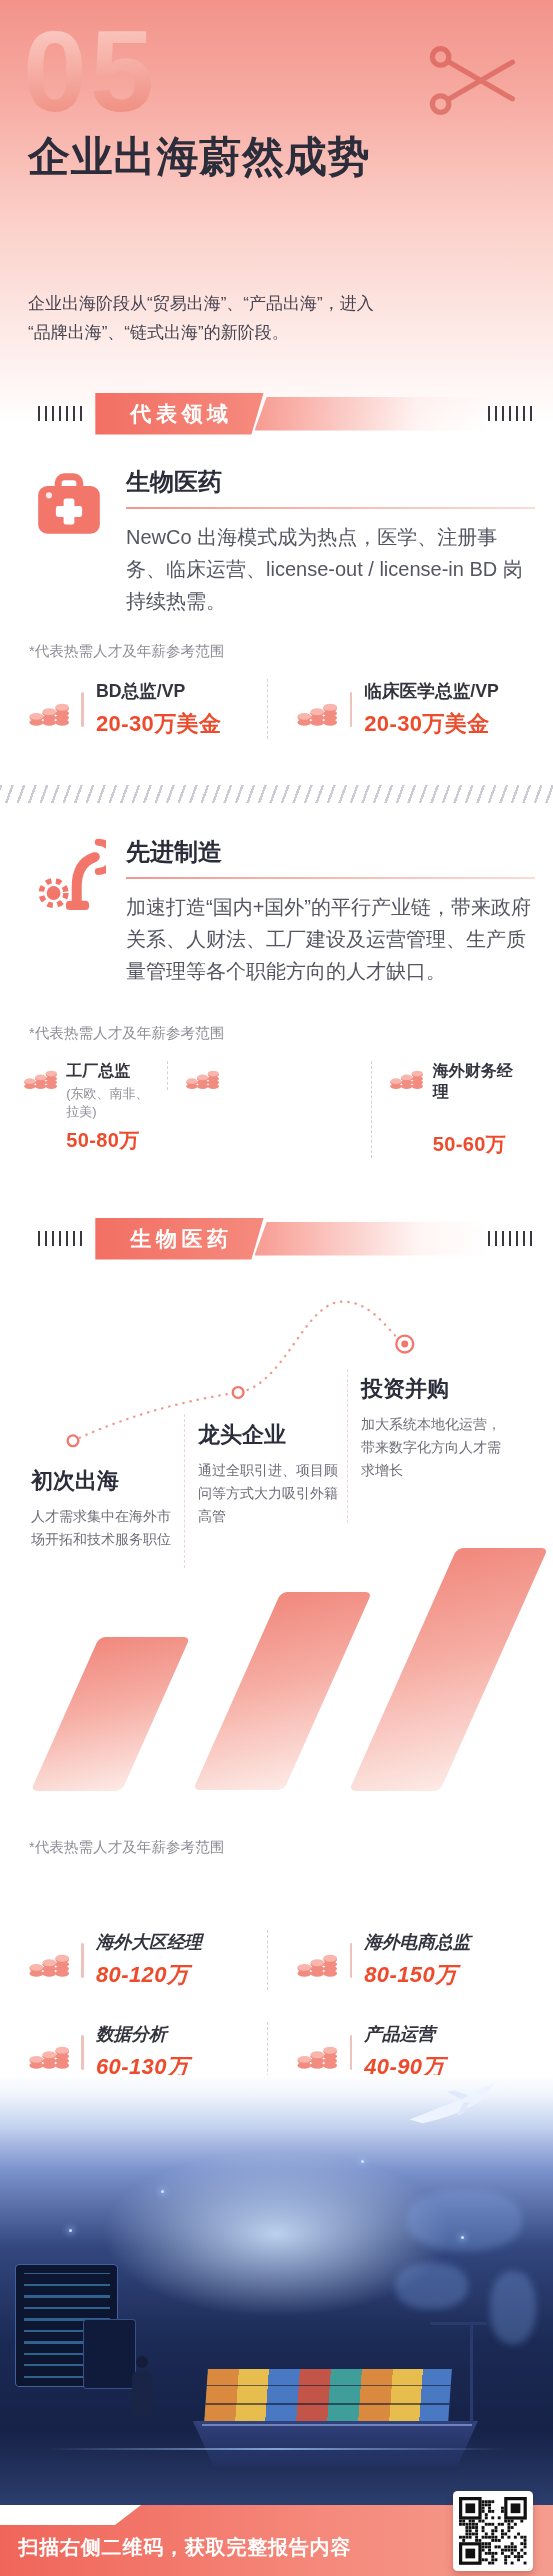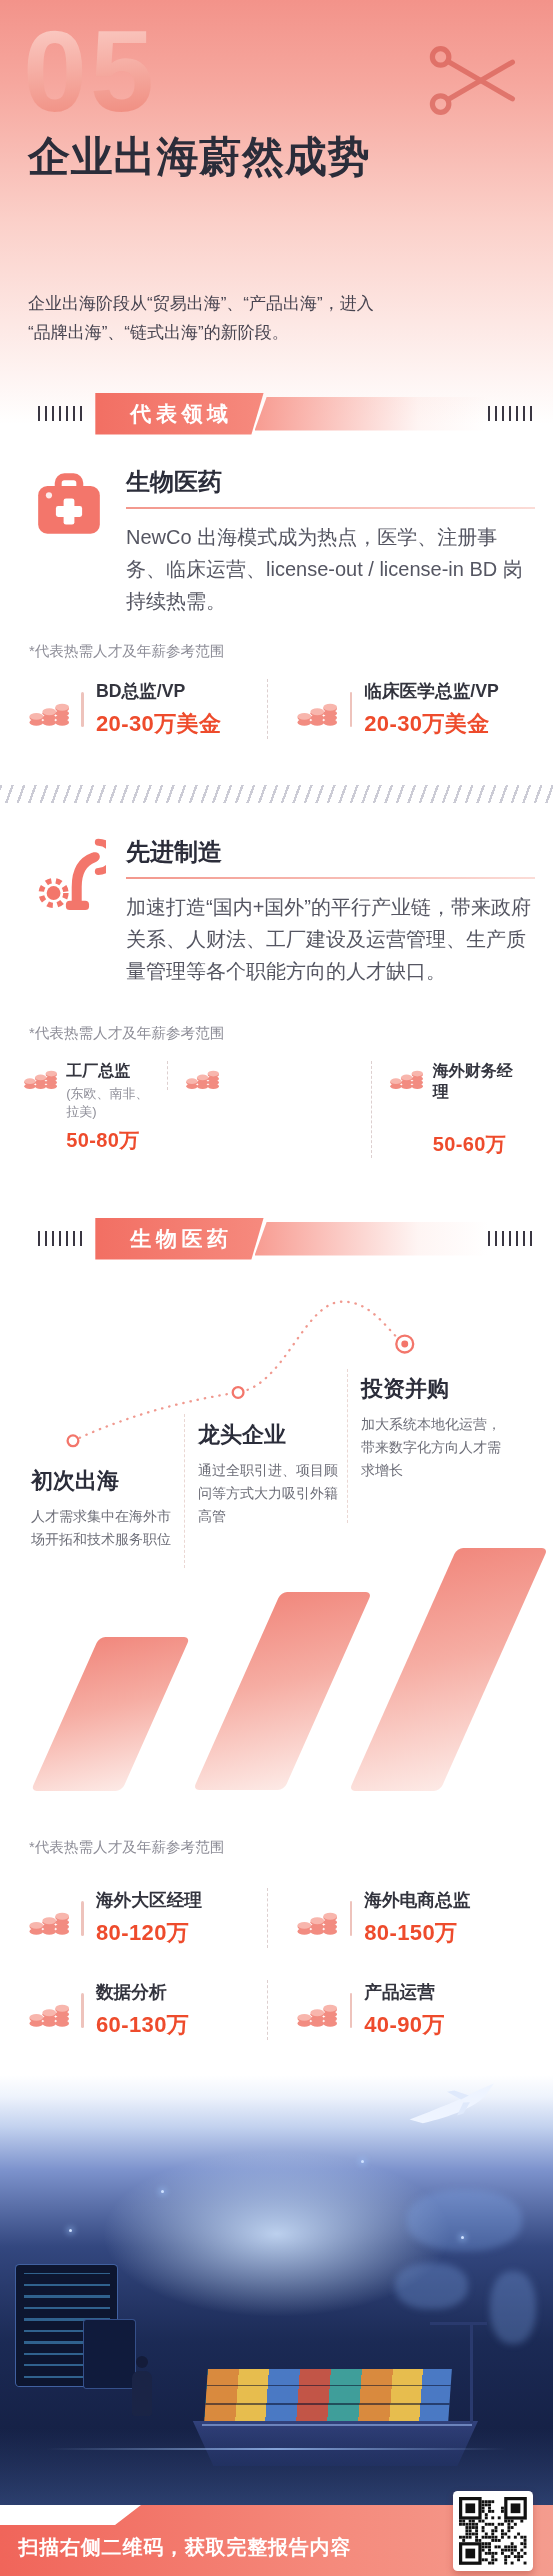--- a/index.html
+++ b/index.html
@@ -75,21 +75,21 @@
   .stage-desc{margin-top:9.2px;font-size:14px;color:#6d6e78;line-height:1.62;width:150px;}
   .stage-divider{position:absolute;width:0;border-left:1.5px dashed #ead7d3;height:154px;}
   #sd-1{left:184px;top:1414px;} #sd-2{left:347px;top:1369px;}
 
   .slant-bar{position:absolute;transform:skewX(-24deg);border-radius:6.1px;
     background:linear-gradient(165deg,#f1887d 0%,#f6ada3 45%,#fdeae6 100%);}
   #bar-1{left:65px;top:1637px;width:91px;height:154px;}
   #bar-2{left:237px;top:1592px;width:91px;height:198px;}
   #bar-3{left:403px;top:1548px;width:91px;height:243px;}
 
-  #stage-grid{position:absolute;top:1888px;left:28px;width:503px;}
+  #stage-grid{position:absolute;top:1930px;left:28px;width:503px;font-style:italic;}
   .grid-row{display:flex;align-items:center;margin-bottom:32px;}
 
   
   #illustration{position:absolute;top:2075px;left:0;width:553px;height:430px;overflow:hidden;
     background:linear-gradient(180deg,#ffffff 0%,#eef3fc 5%,#c3d2ef 12%,#7d93cd 22%,#33477f 40%,#1b2a55 62%,#111a3a 100%);}
   .illu-glow{position:absolute;left:16%;top:16%;width:68%;height:42%;
     background:radial-gradient(ellipse,rgba(210,230,255,.85),rgba(210,230,255,0) 65%);}
   #airplane{position:absolute;right:49px;top:15.4px;width:100px;height:35px;transform:rotate(-10deg);}
   .map-blob{position:absolute;background:rgba(130,170,235,.3);filter:blur(3.8px);border-radius:45%;}
   #blob-1{right:31px;top:115px;width:115px;height:61px;}

